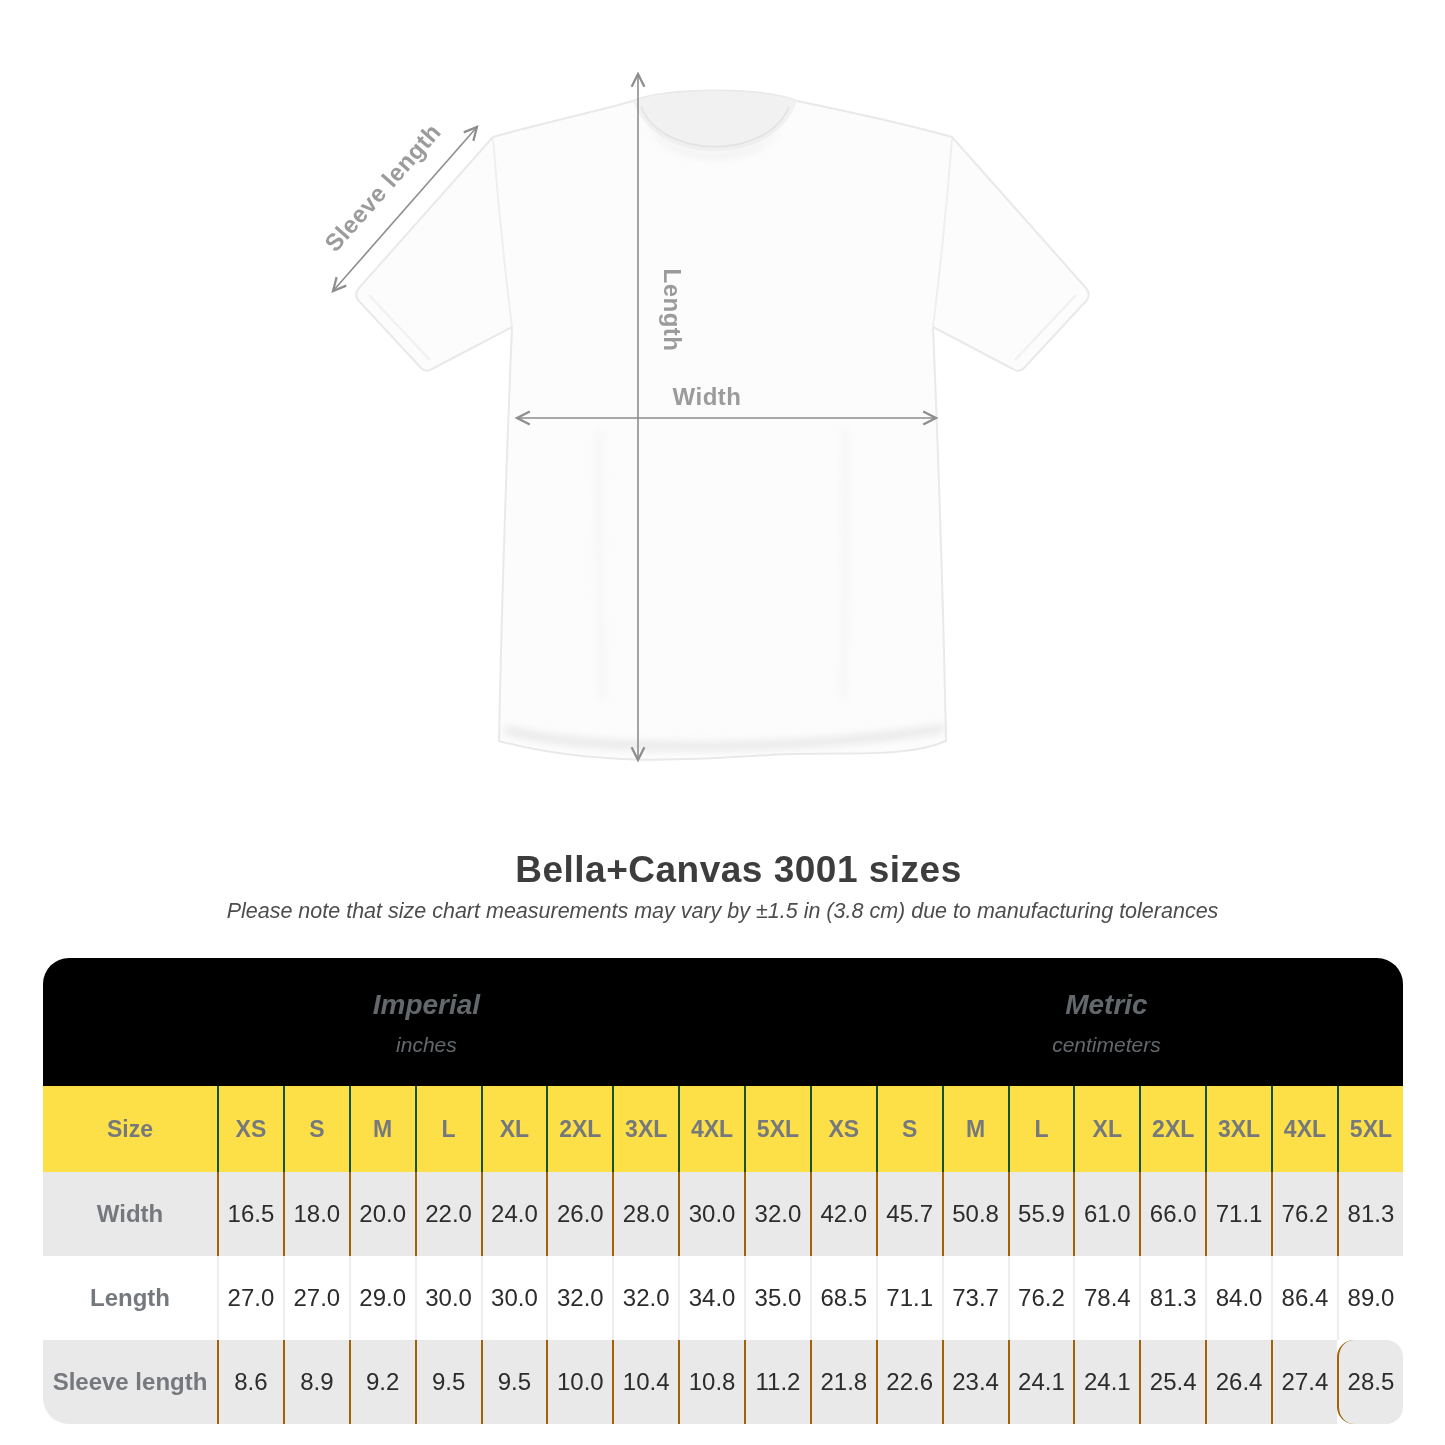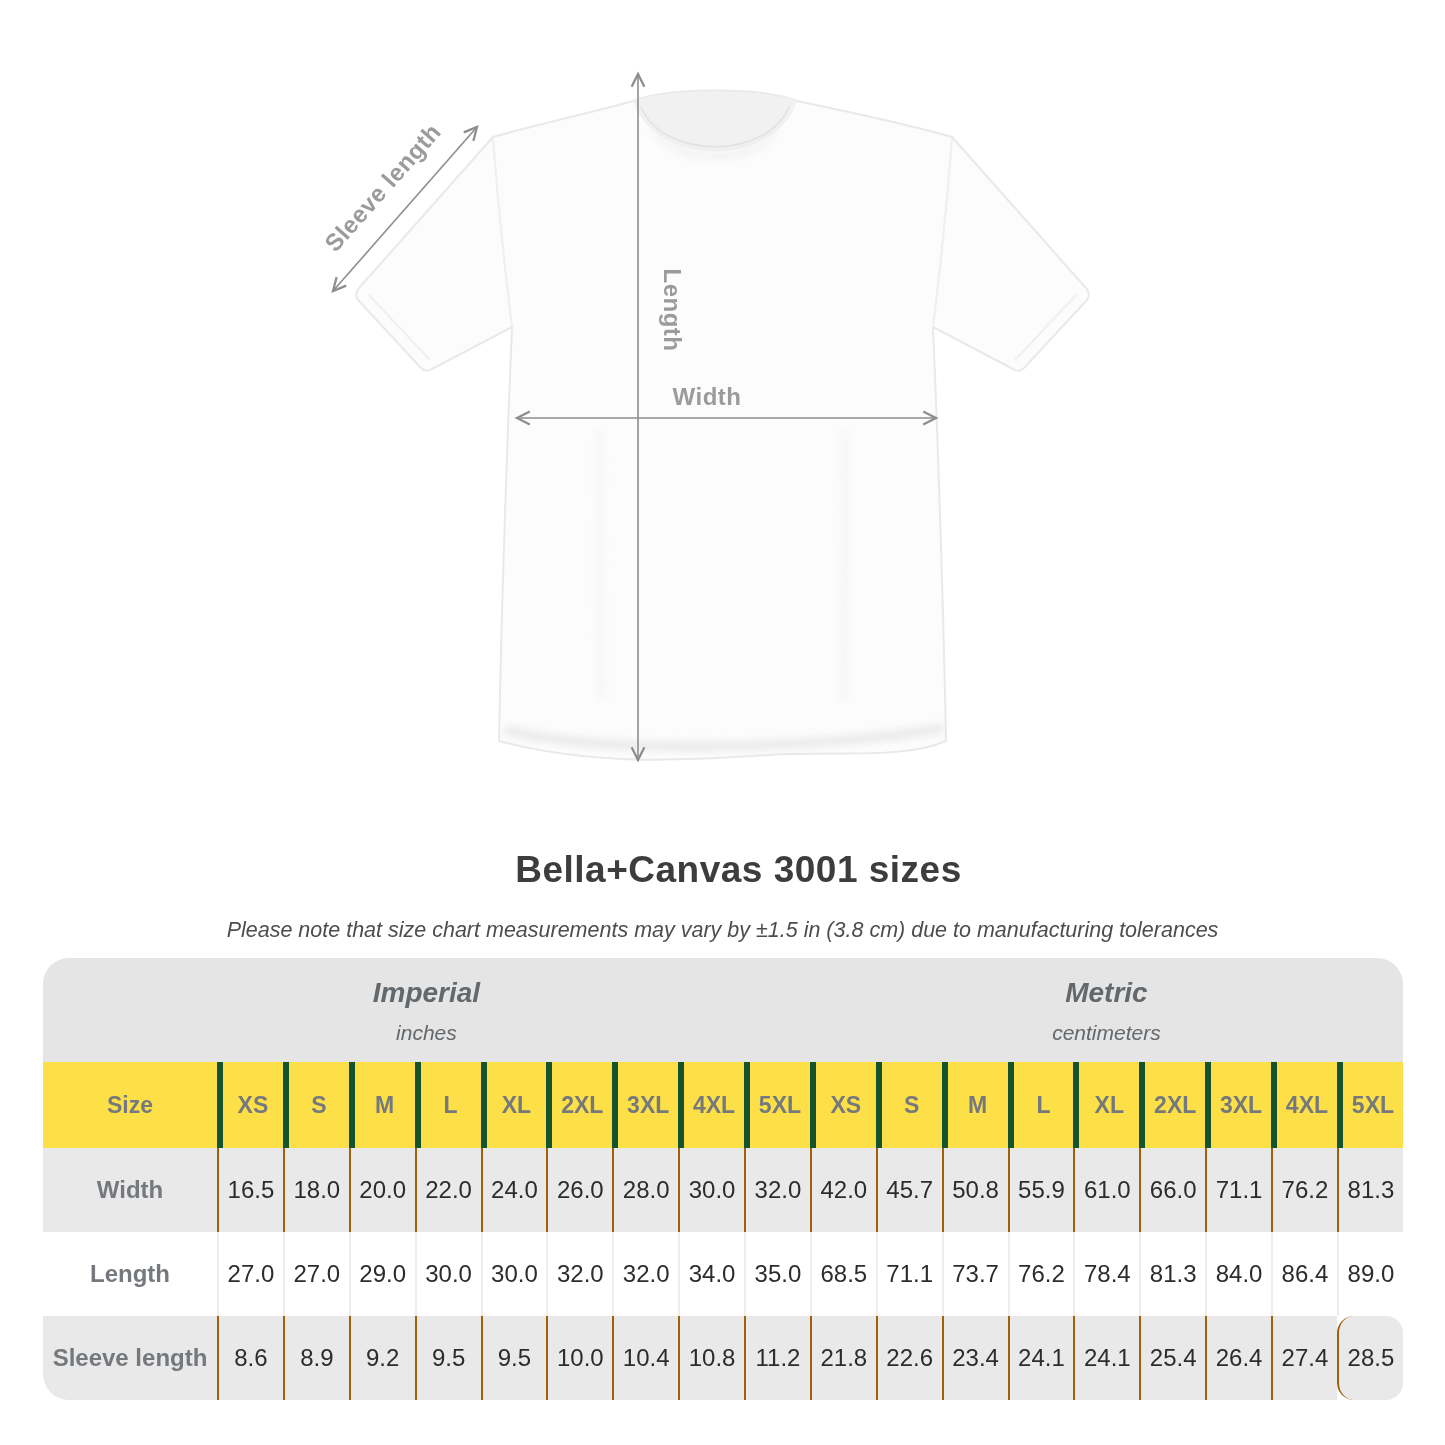--- a/index.html
+++ b/index.html
@@ -9,45 +9,45 @@
     -webkit-font-smoothing:antialiased;
   }
   .stage{position:absolute;inset:0;overflow:hidden;}
   svg.diagram{position:absolute;top:0;left:0;display:block;}
 
   .chart-title{
     position:absolute;top:849px;left:16px;width:100%;text-align:center;
     font-size:37px;font-weight:bold;color:#3d3d3d;letter-spacing:.5px;
   }
   .chart-subtitle{
-    position:absolute;top:918px;left:0;width:100%;text-align:center;
+    position:absolute;top:899px;left:0;width:100%;text-align:center;
     font-style:italic;font-size:21.5px;color:#4d4d4d;
   }
 
   table.size-table{
     position:absolute;top:958px;left:43px;width:1360px;
     border-collapse:separate;border-spacing:0;table-layout:fixed;
   }
   .size-table td{
     text-align:center;vertical-align:middle;padding:0;
     font-size:24px;color:#2c2c2c;
   }
-  tr.band td{background:#e5e5e5;height:104px;}
+  tr.band td{background:#000000;height:128px;}
   td.band-imperial{border-top-left-radius:26px;}
   td.band-metric{border-top-right-radius:26px;}
   .band-name{font-size:28px;font-weight:bold;font-style:italic;color:#63686c;line-height:1.3;}
   .band-unit{font-size:21px;font-style:italic;color:#63686c;margin-top:9px;}
 
   tr.sizes td{height:86px;font-weight:bold;color:#75797d;font-size:23px;background:#fde047;}
   tr.vals td{height:84px;}
   tr.vals.white td{background:#ffffff;}
   tr.vals.gray td{background:#e9e9e9;}
   td.rowlabel{font-weight:bold;color:#75797d;font-size:24px;}
 
-  tr.sizes td + td{border-left:6px solid #14532d;margin-top:8px;}
+  tr.sizes td + td{border-left:2px solid #14532d;margin-top:8px;}
   tr.vals.white td + td{border-left:2px solid #ededed;}
   tr.vals.gray td + td{border-left:2px solid #a16207;}
 
   tr.last td:first-child{border-bottom-left-radius:26px;}
   tr.last td:last-child{border-bottom-right-radius:26px;border-radius:17px;}
 
   .annot{fill:#9b9b9b;font-weight:bold;font-size:24px;letter-spacing:.5px;}
 </style>
 </head>
 <body>

